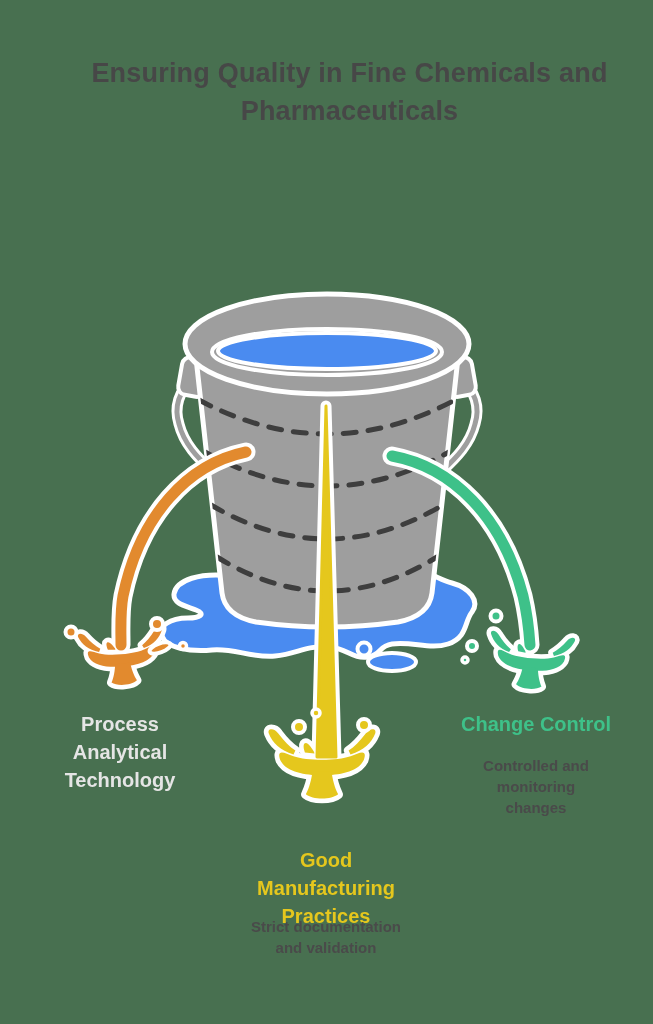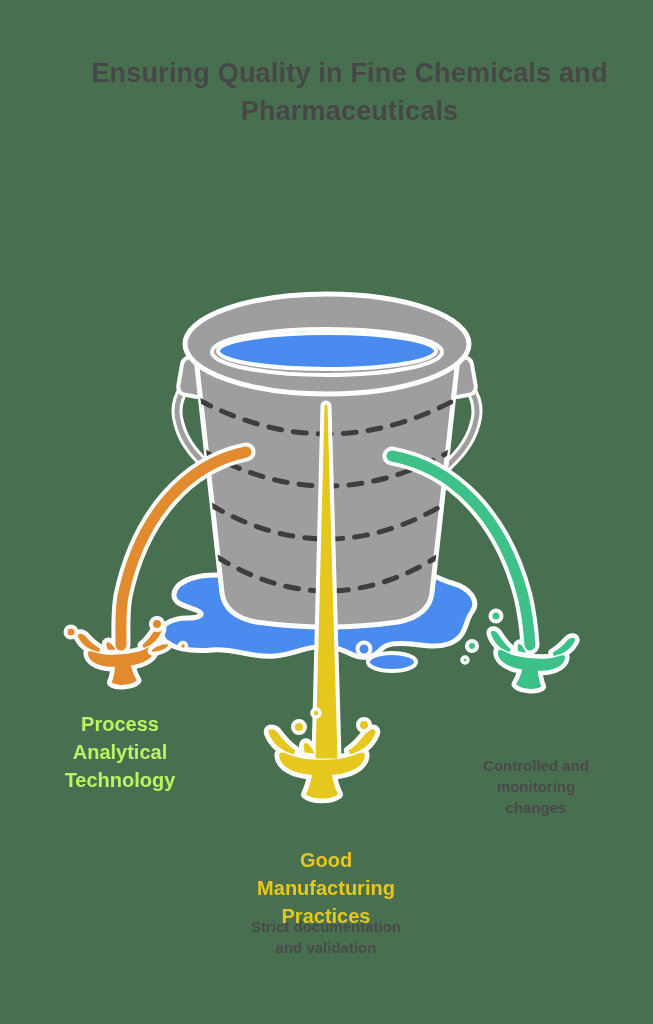--- a/index.html
+++ b/index.html
@@ -132,27 +132,28 @@
       <g fill="#e5c71d">
         <path d="M 326,406 L 317,757 L 336,757 Z" stroke-width="3" stroke-linejoin="round" stroke="#e5c71d"></path>
         <use href="#splash" transform="translate(322,762) scale(0.95)"></use>
         <circle cx="299" cy="727" r="6" stroke="#ffffff" stroke-width="4"></circle>
         <circle cx="364" cy="725" r="6" stroke="#ffffff" stroke-width="4"></circle>
         <circle cx="316" cy="713" r="4" stroke="#ffffff" stroke-width="3.5"></circle>
       </g>
     </g>
   </svg>
 
-  <div class="heading pat-heading" style="color: #bef264;">Process
+  <div class="heading pat-heading" style="color: #e5e5e5;">Process
 Analytical
 Technology</div>
 
   <div class="heading gmp-heading" style="color: rgb(229, 199, 29);">Good
 Manufacturing
 Practices</div>
   <div class="desc gmp-desc" style="color: rgb(74, 74, 74);">Strict documentation
 and validation</div>
 
+  <div class="heading cc-heading" style="color: rgb(62, 193, 137);">Change Control</div>
   <div class="desc cc-desc" style="color: rgb(74, 74, 74);">Controlled and
 monitoring
 changes</div>
 
 </div>
 
 </body></html>

